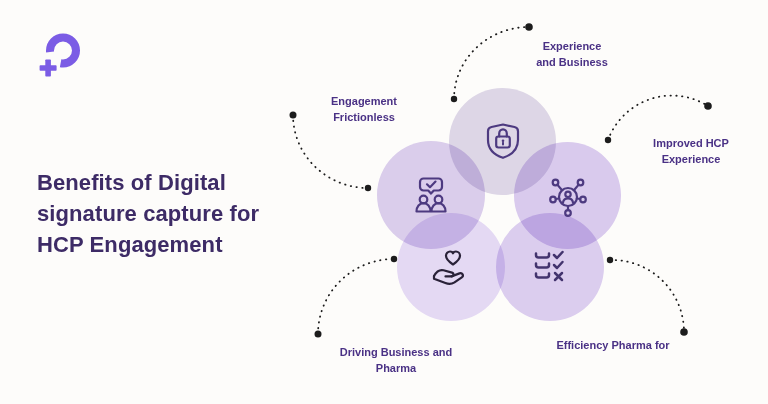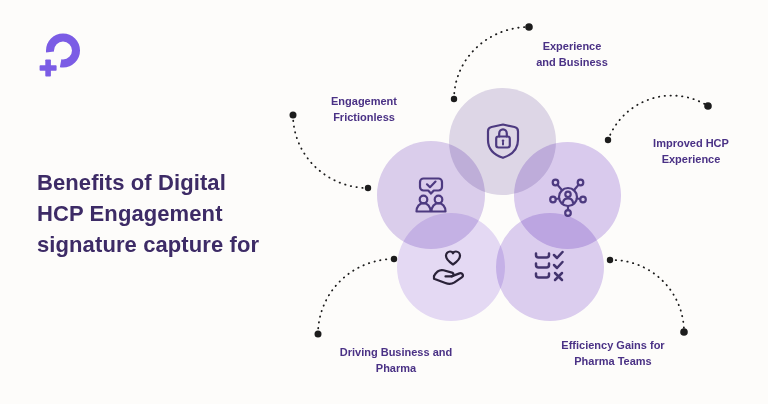--- a/index.html
+++ b/index.html
@@ -48,22 +48,22 @@
 <div class="stage" style="background-color: rgb(253, 252, 250);">
 
   <svg class="logo" viewBox="0 0 46 48" style="color: rgb(123, 92, 229);">
     <circle cx="27" cy="17.5" r="13" fill="none" stroke="currentColor" stroke-width="8" pathLength="360" stroke-dasharray="288 72" stroke-dashoffset="-173"></circle>
     <rect x="9.3" y="26.5" width="5.6" height="17" rx="0.8" fill="currentColor"></rect>
     <rect x="3.6" y="32.2" width="17" height="5.6" rx="0.8" fill="currentColor"></rect>
   </svg>
 
   <div class="title" style="color: rgb(61, 43, 102);">
     <div>Benefits of Digital</div>
+    <div>signature capture for</div>
     <div>HCP Engagement</div>
-    <div>signature capture for</div>
   </div>
 
   <div class="circle c-top" style="background-color: rgb(223, 217, 235);"></div>
   <div class="circle c-left" style="background-color: rgb(220, 208, 240);"></div>
   <div class="circle c-right" style="background-color: rgb(219, 205, 242);"></div>
   <div class="circle c-bl" style="background-color: rgb(230, 220, 248);"></div>
   <div class="circle c-br" style="background-color: rgb(221, 208, 243);"></div>
 
   <div class="icon i-top" style="color: rgb(77, 58, 128);">
     <svg viewBox="0 0 44 44" fill="none" stroke="currentColor" stroke-width="2.2" stroke-linecap="round" stroke-linejoin="round">
@@ -155,17 +155,16 @@
   </div>
   <div class="label l-improved">
     <div>Improved HCP</div>
     <div>Experience</div>
   </div>
   <div class="label l-driving">
     <div>Driving Business and</div>
     <div>Pharma</div>
   </div>
   <div class="label l-efficiency">
-    <div>Efficiency Gains for</div>
-    <div>Pharma Teams</div>
+    <div>Efficiency Pharma for</div>
   </div>
 
 </div>
 
 </body></html>

